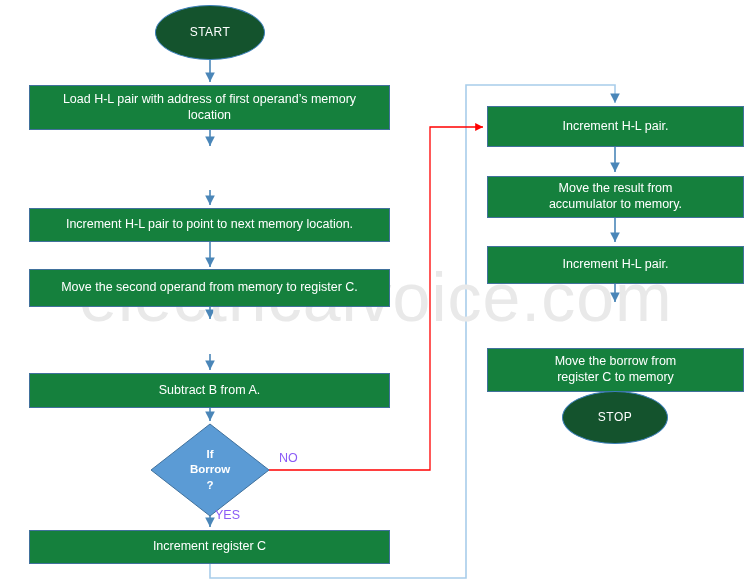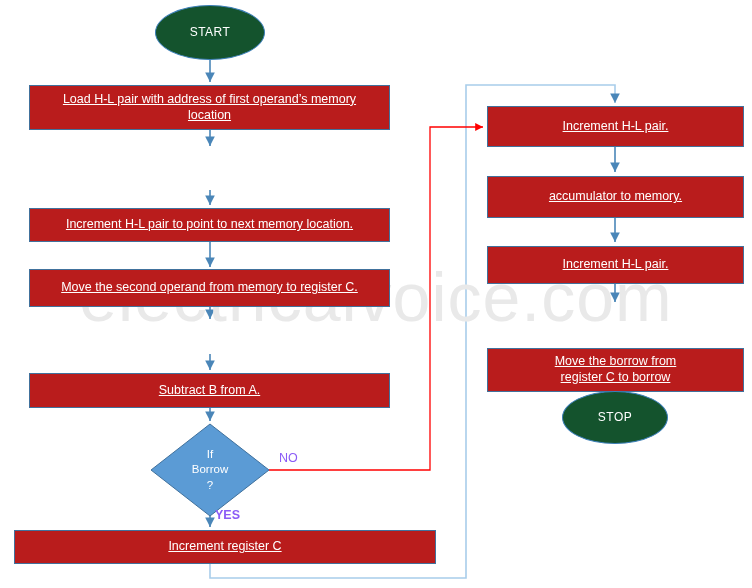--- a/index.html
+++ b/index.html
@@ -48,43 +48,43 @@
     align-items: center;
     justify-content: center;
     text-align: center;
     color: #ffffff;
     font-family: "Liberation Sans", sans-serif;
     font-size: 12.5px;
     line-height: 1.25;
     z-index: 3;
   }
   .process {
-    background: #b91c1c;
+    background: #15803d;
     border: 1px solid #41719c;
     padding: 2px 19px;
-    text-decoration: underline;
   }
   .terminator {
     background: #14532d;
     border: 1px solid #3c7fb8;
     border-radius: 50%;
     font-size: 12px;
     letter-spacing: 0.5px;
     justify-content: center;
   }
   .decision {
     background: transparent;
     border: none;
     color: #ffffff;
     font-size: 11.5px;
     line-height: 1.35;
   }
   .decision .dec-label {
     position: relative;
     z-index: 2;
+    font-weight: bold;
   }
   .edge-label {
     position: absolute;
     color: #8b5cf6;
     font-family: "Liberation Sans", sans-serif;
     font-size: 12.5px;
     z-index: 4;
     white-space: nowrap;
   }
 </style>
@@ -151,44 +151,45 @@
   <div class="node decision" style="left:151px; top:424px; width:118px; height:92px;">
     <div class="dec-label">
       <div>If</div>
       <div>Borrow</div>
       <div>?</div>
     </div>
   </div>
 
   <div class="edge-label" style="left:279px; top:451px;">NO</div>
 
-  <div class="edge-label" style="left:215px; top:508px;font-weight:bold;">YES</div>
+  <div class="edge-label" style="left:215px; top:508px;">YES</div>
 
-  <div class="node process" style="left:14px; top:530px; width:422px; height:34px;">
+  <div class="node process" style="left:29px; top:530px; width:361px; height:34px;">
     <span>Increment register C</span>
   </div>
 
   <div class="node process" style="left:487px; top:106px; width:257px; height:41px;">
     <span>Increment H-L pair.</span>
   </div>
 
   <div class="node process" style="left:487px; top:176px; width:257px; height:42px;">
     <div>
+      <div>Move the result from</div>
       <div>accumulator to memory.</div>
     </div>
   </div>
 
   <div class="node process" style="left:487px; top:246px; width:257px; height:38px;">
     <span>Increment H-L pair.</span>
   </div>
 
   <div class="node process" style="left:487px; top:305px; width:257px; height:44px;margin-top:43px;">
     <div>
       <div>Move the borrow from</div>
-      <div>register C to borrow</div>
+      <div>register C to memory</div>
     </div>
   </div>
 
   <div class="node terminator" style="left:562px; top:391px; width:106px; height:53px;">
     <span>STOP</span>
   </div>
 
 </div>
 
 </body></html>

